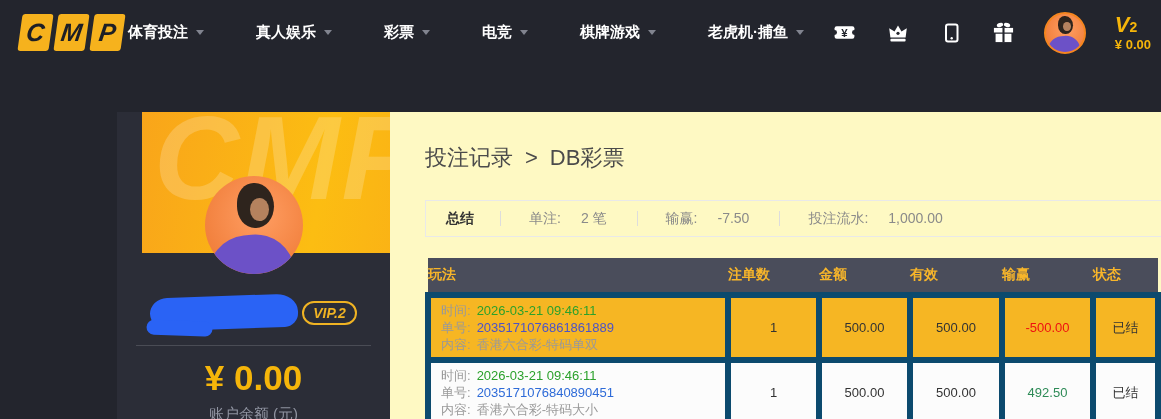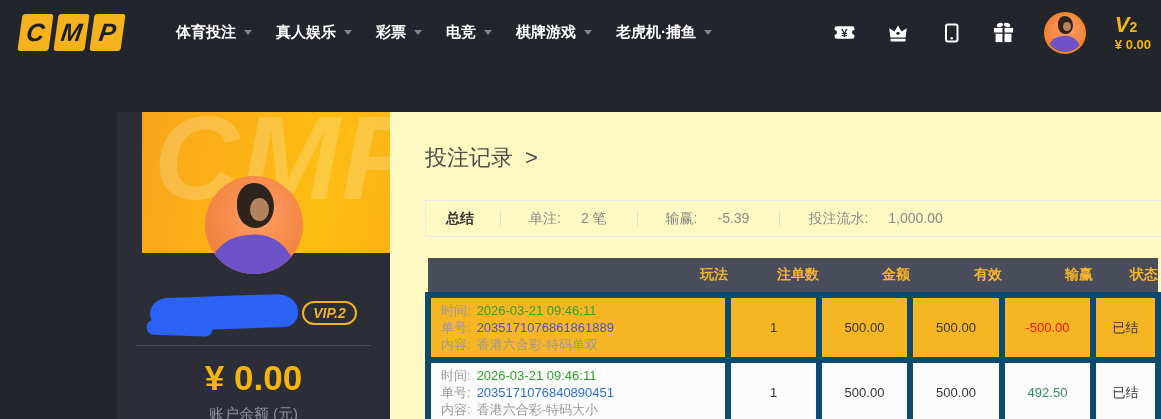--- a/index.html
+++ b/index.html
@@ -4,21 +4,21 @@
 <style>
   * { margin:0; padding:0; box-sizing:border-box; }
   html,body { width:1161px; height:419px; overflow:hidden; }
   body { font-family:"Liberation Sans","DejaVu Sans",sans-serif; background:#23252d; position:relative; }
 
   
   .topbar { position:absolute; left:0; top:0; width:1161px; height:65px; display:flex; align-items:center; }
   .logo { display:flex; margin-left:20px; cursor:pointer; }
   .logo-box { width:31px; height:37px; background:#f6b21d; transform:skewX(-8deg); border-radius:3px; margin-right:5px; text-align:center; }
   .logo-box i { font-style:italic; font-weight:800; font-size:25px; color:#1d1f26; line-height:37px; display:inline-block; }
-  nav.mainnav { display:flex; margin-left:48px; gap:24px; align-items:flex-end; }
+  nav.mainnav { display:flex; gap:52px; align-items:flex-end; }
   .nav-item { display:flex; align-items:center; color:#fff; font-size:15px; font-weight:bold; cursor:pointer; white-space:nowrap; }
   .chev { display:inline-block; width:0; height:0; border-left:4px solid transparent; border-right:4px solid transparent; border-top:5px solid #81848f; margin-left:8px; }
   .topbar-right { position:absolute; right:0; top:0; height:65px; display:flex; align-items:center; gap:27px; padding-right:10px; }
   .hicon { width:26px; height:26px; display:flex; align-items:center; justify-content:center; cursor:pointer; }
   .avatar { position:relative; border-radius:50%; overflow:hidden; background:radial-gradient(circle at 55% 40%, #ff9e63 0%, #f2813e 70%, #e86f33 100%); }
   .avatar .head { position:absolute; width:38%; height:46%; left:33%; top:7%; background:#2e241d; border-radius:46% 54% 50% 50%; }
   .avatar .face { position:absolute; width:20%; height:24%; left:46%; top:22%; background:#b5825e; border-radius:50%; }
   .avatar .torso { position:absolute; width:88%; height:48%; left:3%; bottom:-8%; background:#6c51c7; border-radius:50% 50% 20% 20% / 90% 90% 20% 20%; transform:rotate(-6deg); }
   .avatar-sm { width:42px; height:42px; border:2px solid #f5861f; cursor:pointer; }
   .level-block { margin-left:2px; line-height:1.1; cursor:pointer; }
@@ -47,21 +47,21 @@
   .summary { position:absolute; left:35px; top:88px; width:820px; height:37px; border:1px solid #e9e9e9; border-right:none; display:flex; align-items:center; font-size:14px; }
   .sum-title { font-weight:bold; color:#333; padding:0 26px 0 20px; }
   .vsep { width:1px; height:15px; background:#ddd; }
   .sum-item { color:#8a8a8a; padding:0 30px 0 28px; }
   .sum-item .sum-val { margin-left:20px; }
 
   table.bet-table { position:absolute; left:35px; top:146px; width:736px; border-collapse:collapse; table-layout:fixed; font-size:13px; }
   .bet-table col.c-play { width:300px; } .bet-table col.c-count { width:91px; }
   .bet-table col.c-amt { width:91px; } .bet-table col.c-valid { width:92px; }
   .bet-table col.c-wl { width:91px; } .bet-table col.c-status { width:auto; }
-  .bet-table th { background:#4a4d5b; color:#f7b52a; font-size:14px; font-weight:bold; height:37px; text-align:right; border:none; }
+  .bet-table th { background:#4a4d5b; color:#f7b52a; font-size:14px; font-weight:bold; height:37px; text-align:left; border:none; }
   .bet-table td { border:6px solid #0c4a6e; height:59px; text-align:center; color:#333; background:#fcfcfc;margin-left:44px; }
   .bet-table tr.row-gold td { background:#f6b623; }
   td.play-cell { text-align:left; padding:4px 10px; line-height:17px; }
   .lbl { color:#999; margin-right:6px; }
   .val-time { color:#2ba12b; }
   .val-content { color:#999; }
   tr.row-gold .val-order { color:#4c53c8; cursor:pointer; }
   tr.row-white .val-order { color:#2e6bd8; cursor:pointer; }
   td.neg { color:#ee1111; }
   td.pos { color:#2e8b57; }
@@ -159,28 +159,29 @@
   </div>
   <hr class="side-divider">
   <div class="side-balance">¥ 0.00</div>
   <div class="side-balance-label">账户余额 (元)</div>
 </aside>
 
 <main class="content">
   <div class="breadcrumb">
     <span class="crumb-parent">投注记录</span>
     <span class="crumb-sep">&gt;</span>
+    <span class="crumb-current">DB彩票</span>
   </div>
 
   <div class="summary">
     <span class="sum-title">总结</span>
     <span class="vsep"></span>
     <span class="sum-item"><span>单注:</span><span class="sum-val">2 笔</span></span>
     <span class="vsep"></span>
-    <span class="sum-item"><span>输赢:</span><span class="sum-val">-5.39</span></span>
+    <span class="sum-item"><span>输赢:</span><span class="sum-val">-7.50</span></span>
     <span class="vsep"></span>
     <span class="sum-item"><span>投注流水:</span><span class="sum-val">1,000.00</span></span>
   </div>
 
   <table class="bet-table">
     <colgroup>
       <col class="c-play">
         <col class="c-count">
         <col class="c-amt">
         <col class="c-valid">

